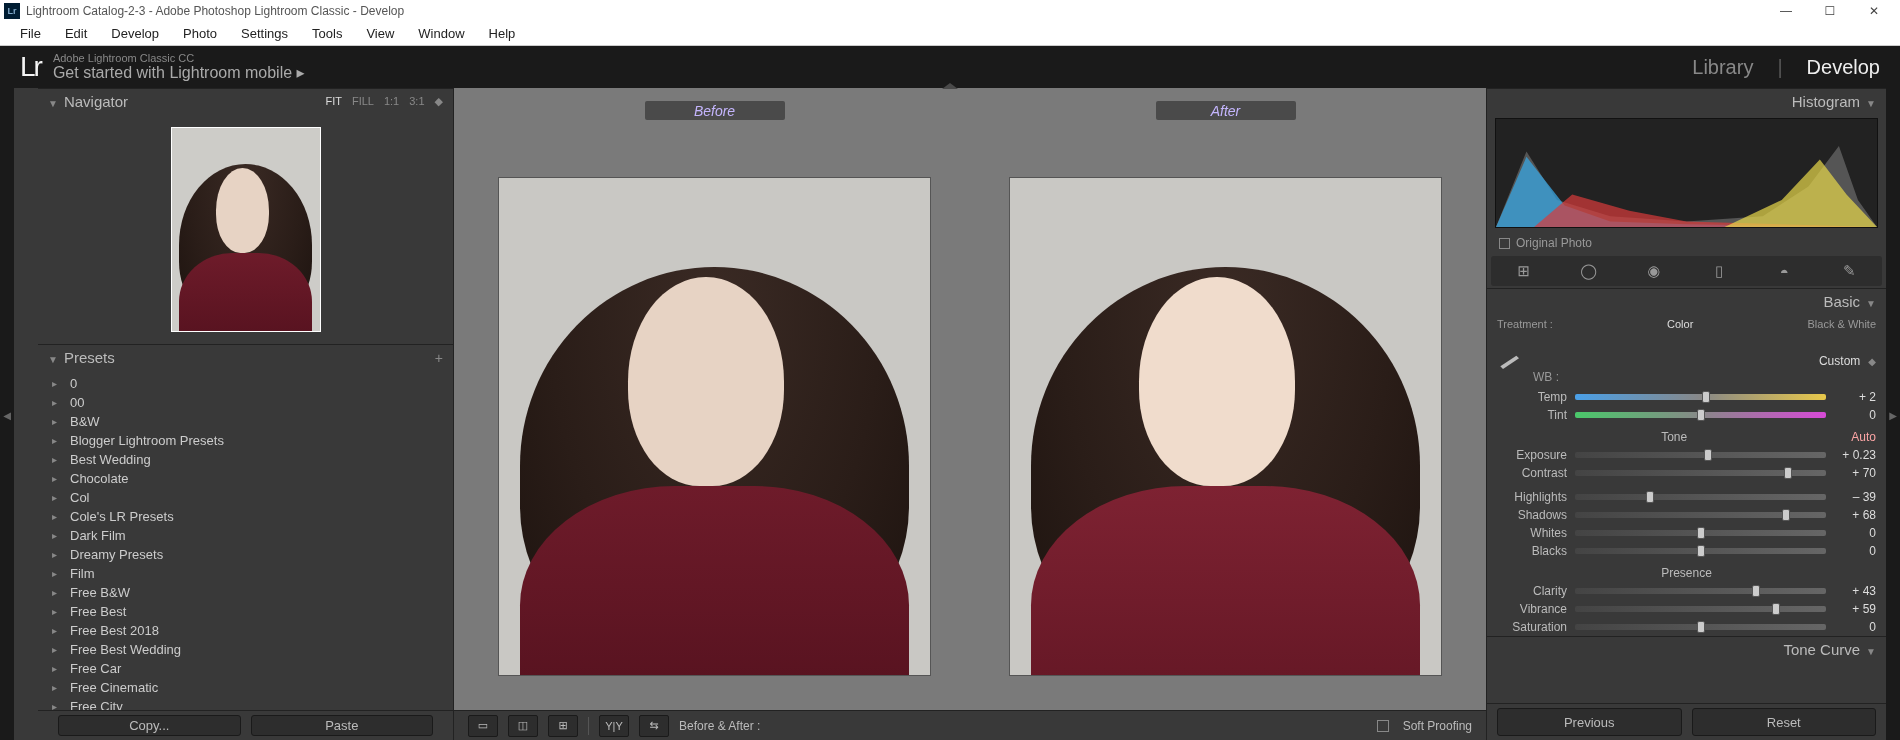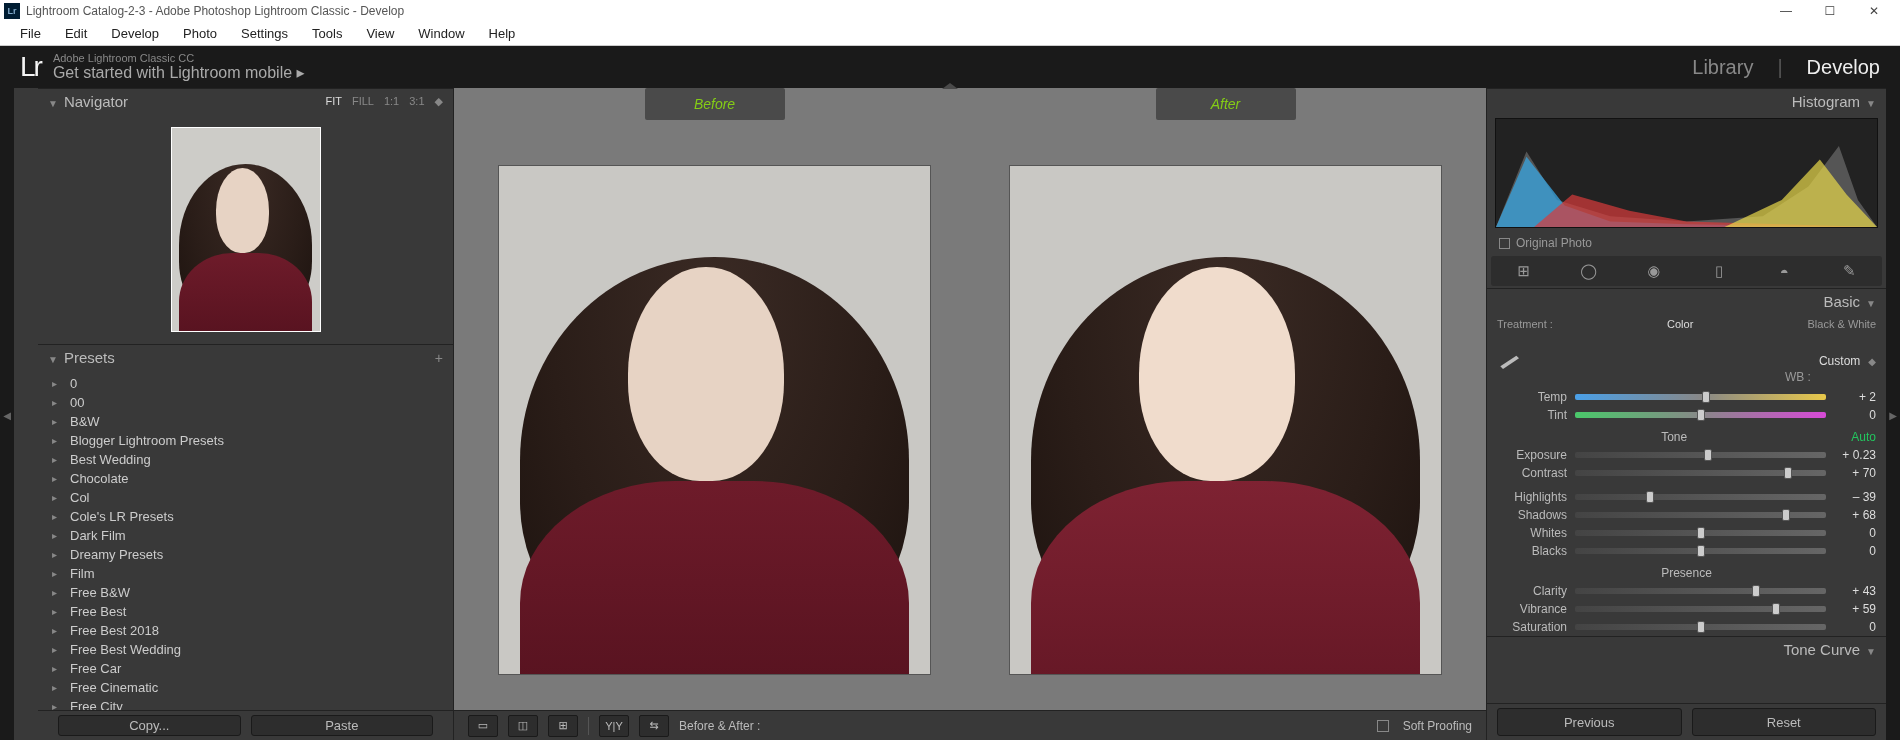--- a/index.html
+++ b/index.html
@@ -58,21 +58,21 @@
 .presets .item { display:flex; align-items:center; padding:2px 14px; gap:8px; }
 .presets .item::before { content:"▸"; font-size:10px; color:#888; width:10px; }
 
 
 .lbtns { height:30px; background:#393939; display:flex; gap:10px; padding:4px 20px; border-top:1px solid #222; }
 .lbtn { flex:1; background:#2d2d2d; border:1px solid #1a1a1a; border-radius:3px; display:flex; align-items:center; justify-content:center; font-size:13px; color:#bbb; }
 
 
 .compare { flex:1; background:#7a7a7a; display:flex; gap:18px; padding:0 14px; }
 .half { flex:1; display:flex; flex-direction:column; }
-.half .lbl { height:32px; background:#4a4a4a; color:#84cc16; font-size:14px; font-style:italic; display:flex; align-items:center; justify-content:center; margin:0 auto; width:140px; border-radius:2px; }
+.half .lbl { height:19px; background:#4a4a4a; color:#c4b5fd; font-size:14px; font-style:italic; display:flex; align-items:center; justify-content:center; margin:13px auto; width:140px; border-radius:2px; }
 .imgwrap { flex:1; display:flex; align-items:center; justify-content:center; margin-top:10px;}
 .photo { width:88%; height:88%; background:#c9c8c4; border:1px solid #555; position:relative; overflow:hidden; }
 
 
 .hair { position:absolute; width:90%; height:80%; left:5%; top:18%; background:radial-gradient(ellipse at 50% 10%, #3a2a24 0%, #2a1d18 60%, #1d130f 100%); border-radius:50% 50% 40% 40%; }
 .face { position:absolute; width:36%; height:42%; left:30%; top:20%; background:#e7d3c4; border-radius:50% 50% 46% 46%; }
 .body { position:absolute; width:90%; height:60%; left:5%; top:62%; background:linear-gradient(#6e1b2a,#4d0f1b); border-radius:40% 40% 0 0; }
 .after .face { background:#f0dccc; }
 .after .body { background:linear-gradient(#7e2232,#5a1320); }
 
@@ -88,34 +88,34 @@
 .orig { display:flex; align-items:center; gap:6px; font-size:12px; color:#999; padding:4px 12px; }
 .orig .chk { width:11px; height:11px; border:1px solid #888; }
 
 .toolstrip { height:30px; margin:2px 4px; background:#2d2d2d; display:flex; align-items:center; justify-content:space-around; border-radius:3px; }
 .toolstrip .t { width:42px; height:24px; display:flex; align-items:center; justify-content:center; color:#999; font-size:15px; }
 .treatment { display:flex; align-items:center; padding:4px 10px; font-size:11px; color:#999; }
 .treatment .c { flex:1; text-align:center; color:#ddd; }
 
 .wbrow { display:flex; align-items:center; padding:4px 10px; gap:8px; font-size:12px; }
 .wbrow .picker { width:28px; height:16px; }
-.wbrow .lbl { flex:1; text-align:right; color:#999;margin-top:32px; }
+.wbrow .lbl { flex:1; text-align:left; color:#999;margin-top:32px; }
 .wbrow .val { color:#ddd; }
 
 .srow { display:flex; align-items:center; padding:2px 10px; gap:8px; font-size:12px; }
 .srow .lbl { width:70px; text-align:right; color:#bbb; }
 .srow .slider { flex:1; height:6px; background:linear-gradient(90deg,#444,#666); position:relative; border-radius:2px; }
 .srow.temp .slider { background:linear-gradient(90deg,#4aa0e8,#888,#e8c84a); }
 .srow.tint .slider { background:linear-gradient(90deg,#4ac86a,#888,#d84ad8); }
 .srow .knob { position:absolute; top:-3px; width:8px; height:12px; background:#ccc; border:1px solid #555; border-radius:2px; transform:translateX(-50%); }
 .srow .val { width:42px; text-align:right; color:#ddd; }
 
 .subhdr { display:flex; align-items:center; padding:6px 10px 2px; font-size:12px; color:#bbb; }
 .subhdr .c { flex:1; text-align:center; }
-.subhdr .auto { color:#22c55e; }
+.subhdr .auto { color:#fca5a5; }
 
 .rbtns { height:37px; display:flex; gap:10px; padding:4px 10px; border-top:1px solid #222; }
 </style>
 </head>
 <body>
 
 <div class="titlebar">
   <div class="logo">Lr</div>
   <div class="title">Lightroom Catalog-2-3 - Adobe Photoshop Lightroom Classic - Develop</div>
   <div class="winbtn">—</div>

